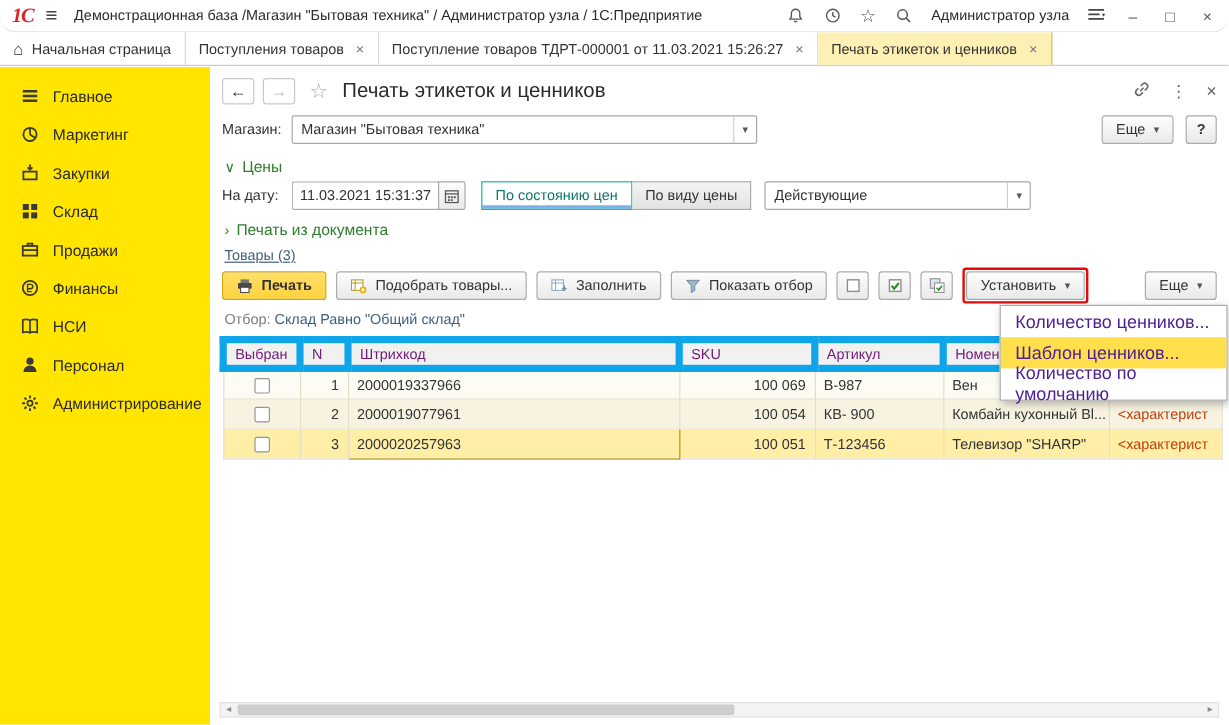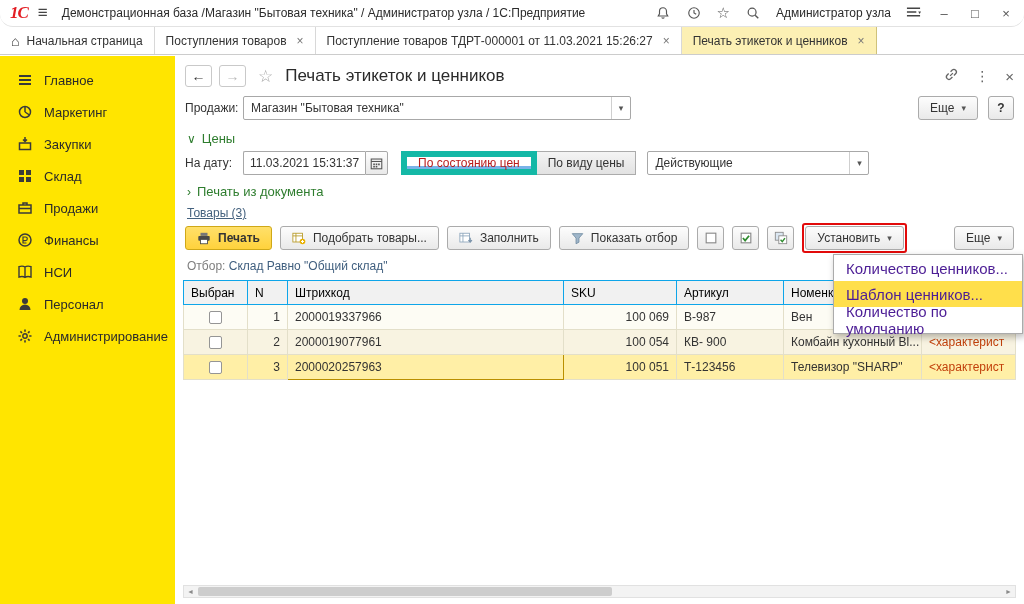--- a/index.html
+++ b/index.html
@@ -72,39 +72,39 @@
 
   .date-row { position:absolute; left:10px; top:95px; right:10px; height:24px; display:flex; align-items:center; }
   .date-label { width:54px; }
   .date-wrap { display:flex; margin-left:4px; }
   .date-input { width:122px; height:24px; border:1px solid #a8a8a8; border-right:none; border-radius:2px 0 0 2px;
                 display:flex; align-items:center; padding-left:6px; background:#fff; }
   .cal-btn { width:23px; height:24px; border:1px solid #a8a8a8; border-radius:0 2px 2px 0;
              background:linear-gradient(#fdfdfd,#e9e9e9); display:flex; align-items:center; justify-content:center; cursor:pointer; }
   .seg { display:flex; margin-left:13px; }
   .seg-btn { height:24px; padding:0 11px; display:flex; align-items:center; font-size:12px; cursor:pointer; }
-  .seg-on { background:#fff; color:#b91c1c; border:6px solid #14b8a6; box-shadow:inset 0 -3px 0 #79b3e8; }
+  .seg-on { background:#fff; color:#0f766e; border:1px solid #14b8a6; box-shadow:inset 0 -3px 0 #79b3e8; }
   .seg-off { background:linear-gradient(#f4f4f4,#e2e2e2); color:#333; border:1px solid #ababab; border-left:none; }
   .kind-combo { width:222px; margin-left:11px; }
 
   .goods-label { position:absolute; left:12px; top:150px; color:#44617e; font-size:12px;text-decoration:underline; }
 
   .toolbar { position:absolute; left:10px; top:166px; right:10px; height:32px; display:flex; align-items:center; gap:8px; }
   .red-box { border:2px solid #e20a0a; border-radius:3px; padding:1px; display:inline-flex; }
   .tb-spacer { flex:1; }
 
   .filter-row { position:absolute; left:12px; top:203px; font-size:12px; white-space:nowrap; }
   .filter-label { color:#7e7e7e; }
   .filter-value { color:#3f5e7e; }
 
   
   .grid-wrap { position:absolute; left:8px; top:224px; width:832px; }
   table.grid { border-collapse:collapse; table-layout:fixed; width:832px; font-size:12px; }
-  .grid th { background:#f1f1f1; border:1px solid #0ea5e9; height:24px; font-weight:normal;
-             text-align:left; padding:0 7px; color:#000000; overflow:hidden; white-space:nowrap; cursor:pointer; }
+  .grid th { background:#f1f1f1; border:6px solid #0ea5e9; height:24px; font-weight:normal;
+             text-align:left; padding:0 7px; color:#701a75; overflow:hidden; white-space:nowrap; cursor:pointer; }
   .grid td { border:1px solid #e3dfc9; height:25px; padding:0 7px; overflow:hidden; white-space:nowrap; }
   tr.r-odd td { background:#fdfcf4; }
   tr.r-even td { background:#f8f3e1; }
   tr.r-sel td { background:#ffefa6; }
   td.focus-cell { background:#ffe98d; border:1px solid #b98f00; }
   .c-n, .c-sku { text-align:right; }
   .c-char { color:#c2410c; }
   .c-check { text-align:center; }
   .checkbox { width:13px; height:13px; border:1px solid #959595; background:#fff; display:inline-block;
               border-radius:2px; vertical-align:middle; cursor:pointer; }
@@ -263,21 +263,21 @@
             <svg width="15" height="15" viewBox="0 0 16 16">
                 <path d="M6.5 9.5 9.5 6.5M5 7 3.2 8.8a2.7 2.7 0 0 0 3.8 3.8L9 10.6M7 5l1.8-1.8a2.7 2.7 0 0 1 3.8 3.8L10.6 9" fill="none" stroke="#666" stroke-width="1.4"></path>
               </svg>
           </span>
           <span class="kebab">⋮</span>
           <span class="closex">×</span>
         </span>
       </div>
 
       <div class="store-row">
-        <span class="store-label">Продажи:</span>
+        <span class="store-label">Магазин:</span>
         <span class="combo store-combo">
           <span>Магазин "Бытовая техника"</span>
           <span class="arrow">▾</span>
         </span>
         <span class="store-actions">
           <span class="btn">
             <span>Еще</span>
             <span class="caret">▾</span>
           </span>
           <span class="btn btn-help">?</span>

